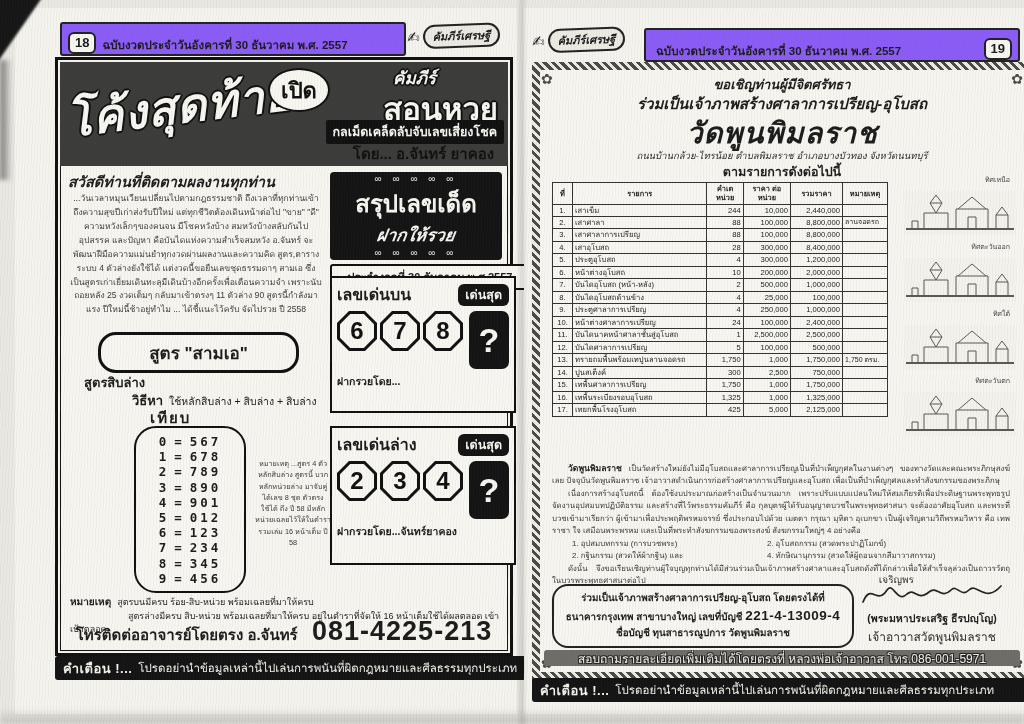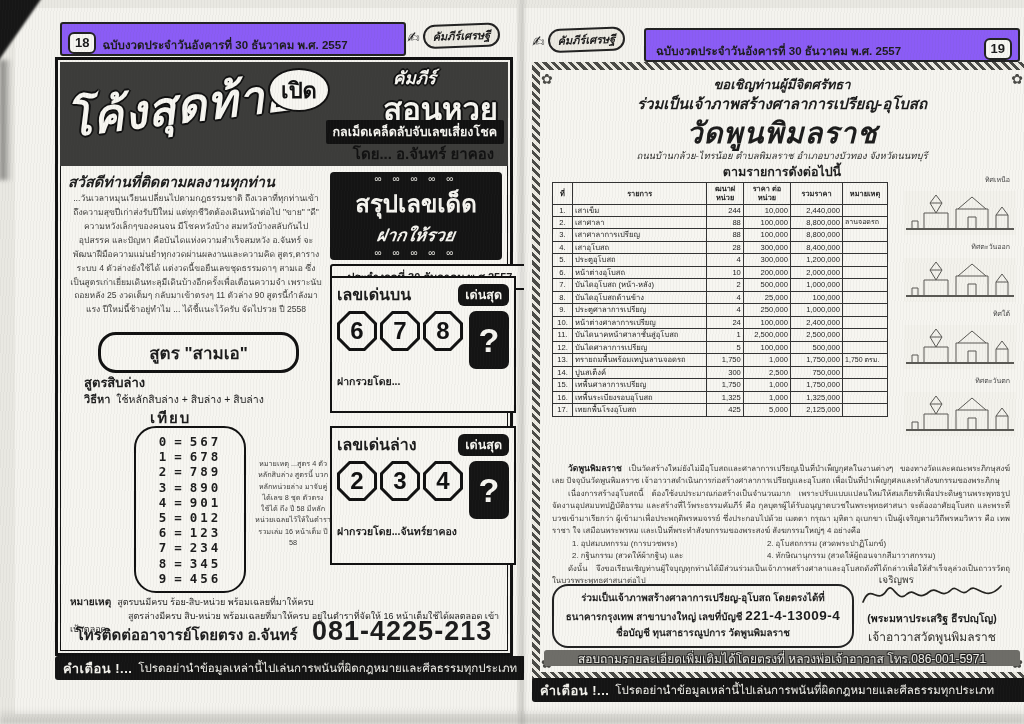--- a/index.html
+++ b/index.html
@@ -73,21 +73,21 @@
     clip-path:polygon(30% 0,70% 0,100% 30%,100% 70%,70% 100%,30% 100%,0 70%,0 30%);
     font-size:24px;font-weight:bold;color:#111;}
   .qbox{margin-left:auto;width:40px;height:58px;background:#141414;border-radius:7px;color:#f6f5f0;
     display:flex;align-items:center;justify-content:center;font-size:34px;font-weight:bold;}
   .np-credit{font-size:10.5px;font-weight:bold;margin-top:4px;}
   
   .ftitle{position:absolute;left:40px;top:272px;width:195px;border:3px solid #111;border-radius:18px;
     text-align:center;font-size:17px;font-weight:bold;padding:4px 0;background:#f7f6f1;}
   .fsub{position:absolute;left:26px;top:312px;font-size:13px;font-weight:bold;}
   .fmethod{position:absolute;left:26px;top:330px;font-size:10.5px;}
-  .fmethod b{margin-right:6px;font-size:11px;}
+  .fmethod b{margin-right:6px;font-size:13px;margin-left:48px;}
   .fcompare{position:absolute;left:92px;top:346px;font-size:15px;font-weight:bold;letter-spacing:2px;}
   .clist{position:absolute;left:76px;top:366px;width:108px;border:2px solid #111;border-radius:22px;
     background:#f7f6f1;padding:6px 0 5px;}
   .crow{display:flex;justify-content:center;gap:8px;font-family:"DejaVu Sans Mono",monospace;
     font-size:12.5px;font-weight:bold;line-height:15.2px;}
   .crow .v{letter-spacing:3px;}
   .fnote{position:absolute;left:196px;top:398px;width:78px;font-size:7.3px;line-height:1.55;
     text-align:center;color:#3a3a38;filter:blur(.25px);}
   .lnotes{position:absolute;left:12px;top:534px;width:430px;font-size:9px;line-height:1.5;}
   .lnotes b{font-size:10px;margin-right:6px;}
@@ -314,21 +314,21 @@
       <div class="rp-invite2">ร่วมเป็นเจ้าภาพสร้างศาลาการเปรียญ-อุโบสถ</div>
       <div class="rp-temple">วัดพูนพิมลราช</div>
       <div class="rp-addr">ถนนบ้านกล้วย-ไทรน้อย ตำบลพิมลราช อำเภอบางบัวทอง จังหวัดนนทบุรี</div>
       <div class="rp-listhead">ตามรายการดังต่อไปนี้</div>
 
       <table class="temple">
         <thead>
             <tr id="temple-head">
               <th>ที่</th>
               <th>รายการ</th>
-              <th>ฒนาฝ หน่วย</th>
+              <th>คำเต หน่วย</th>
               <th>ราคา ต่อหน่วย</th>
               <th>รวมราคา</th>
               <th>หมายเหตุ</th>
             </tr>
           </thead>
         <tbody id="temple-body">
             <tr>
               <td class="c-no">1.</td>
               <td class="c-item">เสาเข็ม</td>
               <td class="c-qty">244</td>

